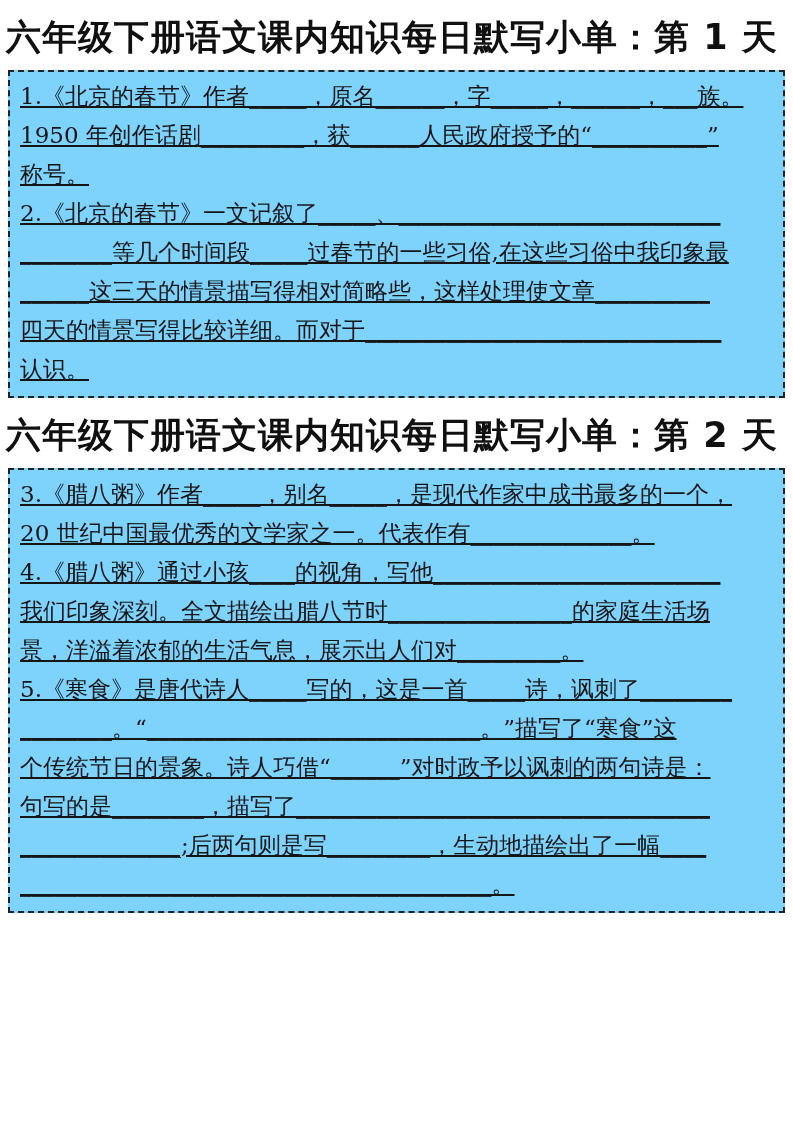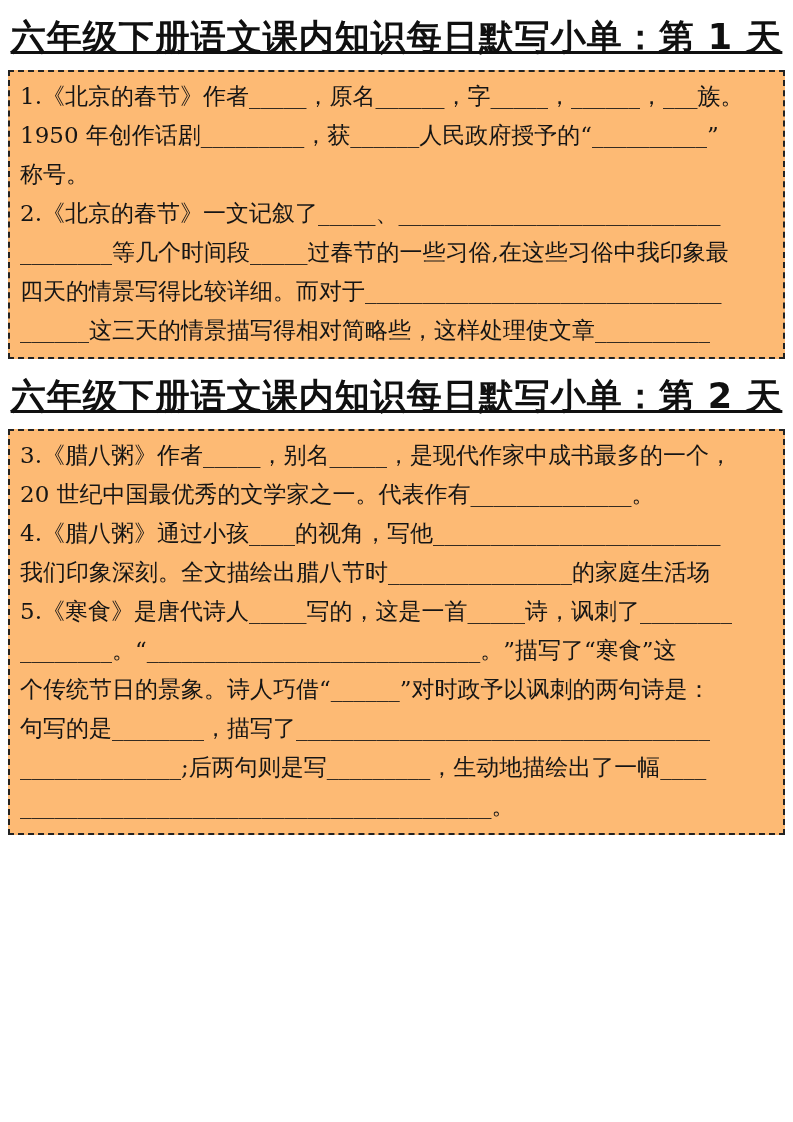--- a/index.html
+++ b/index.html
@@ -13,32 +13,32 @@
     background: #ffffff;
     color: #151515;
     font-family: "DejaVu Sans", sans-serif;
     overflow: hidden;
     box-sizing: border-box;
   }
   .doc-title {
     font-family: "DejaVu Sans", sans-serif;
     font-size: 35px;
     font-weight: bold;
-    text-align: center;
+    text-align: left;
     letter-spacing: 1px;
     margin: 14px 6px 9px 6px;
     white-space: nowrap;
     color: #101010;
-    text-decoration: underline;
   }
   .q-box {
     border: 2px dashed #222222;
     margin: 0 8px;
     padding: 5px 10px 7px 10px;
-    background: #fdba74;
+    background: #7dd3fc;
+    text-decoration: underline;
   }
   .line {
     font-family: "DejaVu Serif", "DejaVu Sans", serif;
     font-size: 23px;
     line-height: 39px;
     white-space: nowrap;
     overflow: hidden;
     color: #151515;
   }
 </style>
@@ -48,32 +48,34 @@
 <div class="page">
 
   <section>
     <h1 class="doc-title">六年级下册语文课内知识每日默写小单：第 1 天</h1>
     <div class="q-box">
         <div class="line">1.《北京的春节》作者_____，原名______，字_____，______，___族。</div>
         <div class="line">1950 年创作话剧_________，获______人民政府授予的“__________”</div>
         <div class="line">称号。</div>
         <div class="line">2.《北京的春节》一文记叙了_____、____________________________</div>
         <div class="line">________等几个时间段_____过春节的一些习俗,在这些习俗中我印象最</div>
+        <div class="line">______这三天的情景描写得相对简略些，这样处理使文章__________</div>
         <div class="line">四天的情景写得比较详细。而对于_______________________________</div>
-        <div class="line">______这三天的情景描写得相对简略些，这样处理使文章__________</div>
+        <div class="line">认识。</div>
       </div>
   </section>
 
   <section>
     <h1 class="doc-title">六年级下册语文课内知识每日默写小单：第 2 天</h1>
     <div class="q-box">
         <div class="line">3.《腊八粥》作者_____，别名_____，是现代作家中成书最多的一个，</div>
         <div class="line">20 世纪中国最优秀的文学家之一。代表作有______________。</div>
         <div class="line">4.《腊八粥》通过小孩____的视角，写他_________________________</div>
         <div class="line">我们印象深刻。全文描绘出腊八节时________________的家庭生活场</div>
+        <div class="line">景，洋溢着浓郁的生活气息，展示出人们对_________。</div>
         <div class="line">5.《寒食》是唐代诗人_____写的，这是一首_____诗，讽刺了________</div>
         <div class="line">________。“_____________________________。”描写了“寒食”这</div>
         <div class="line">个传统节日的景象。诗人巧借“______”对时政予以讽刺的两句诗是：</div>
         <div class="line">句写的是________，描写了____________________________________</div>
         <div class="line">______________;后两句则是写_________，生动地描绘出了一幅____</div>
         <div class="line">_________________________________________。</div>
       </div>
   </section>
 
 </div>

